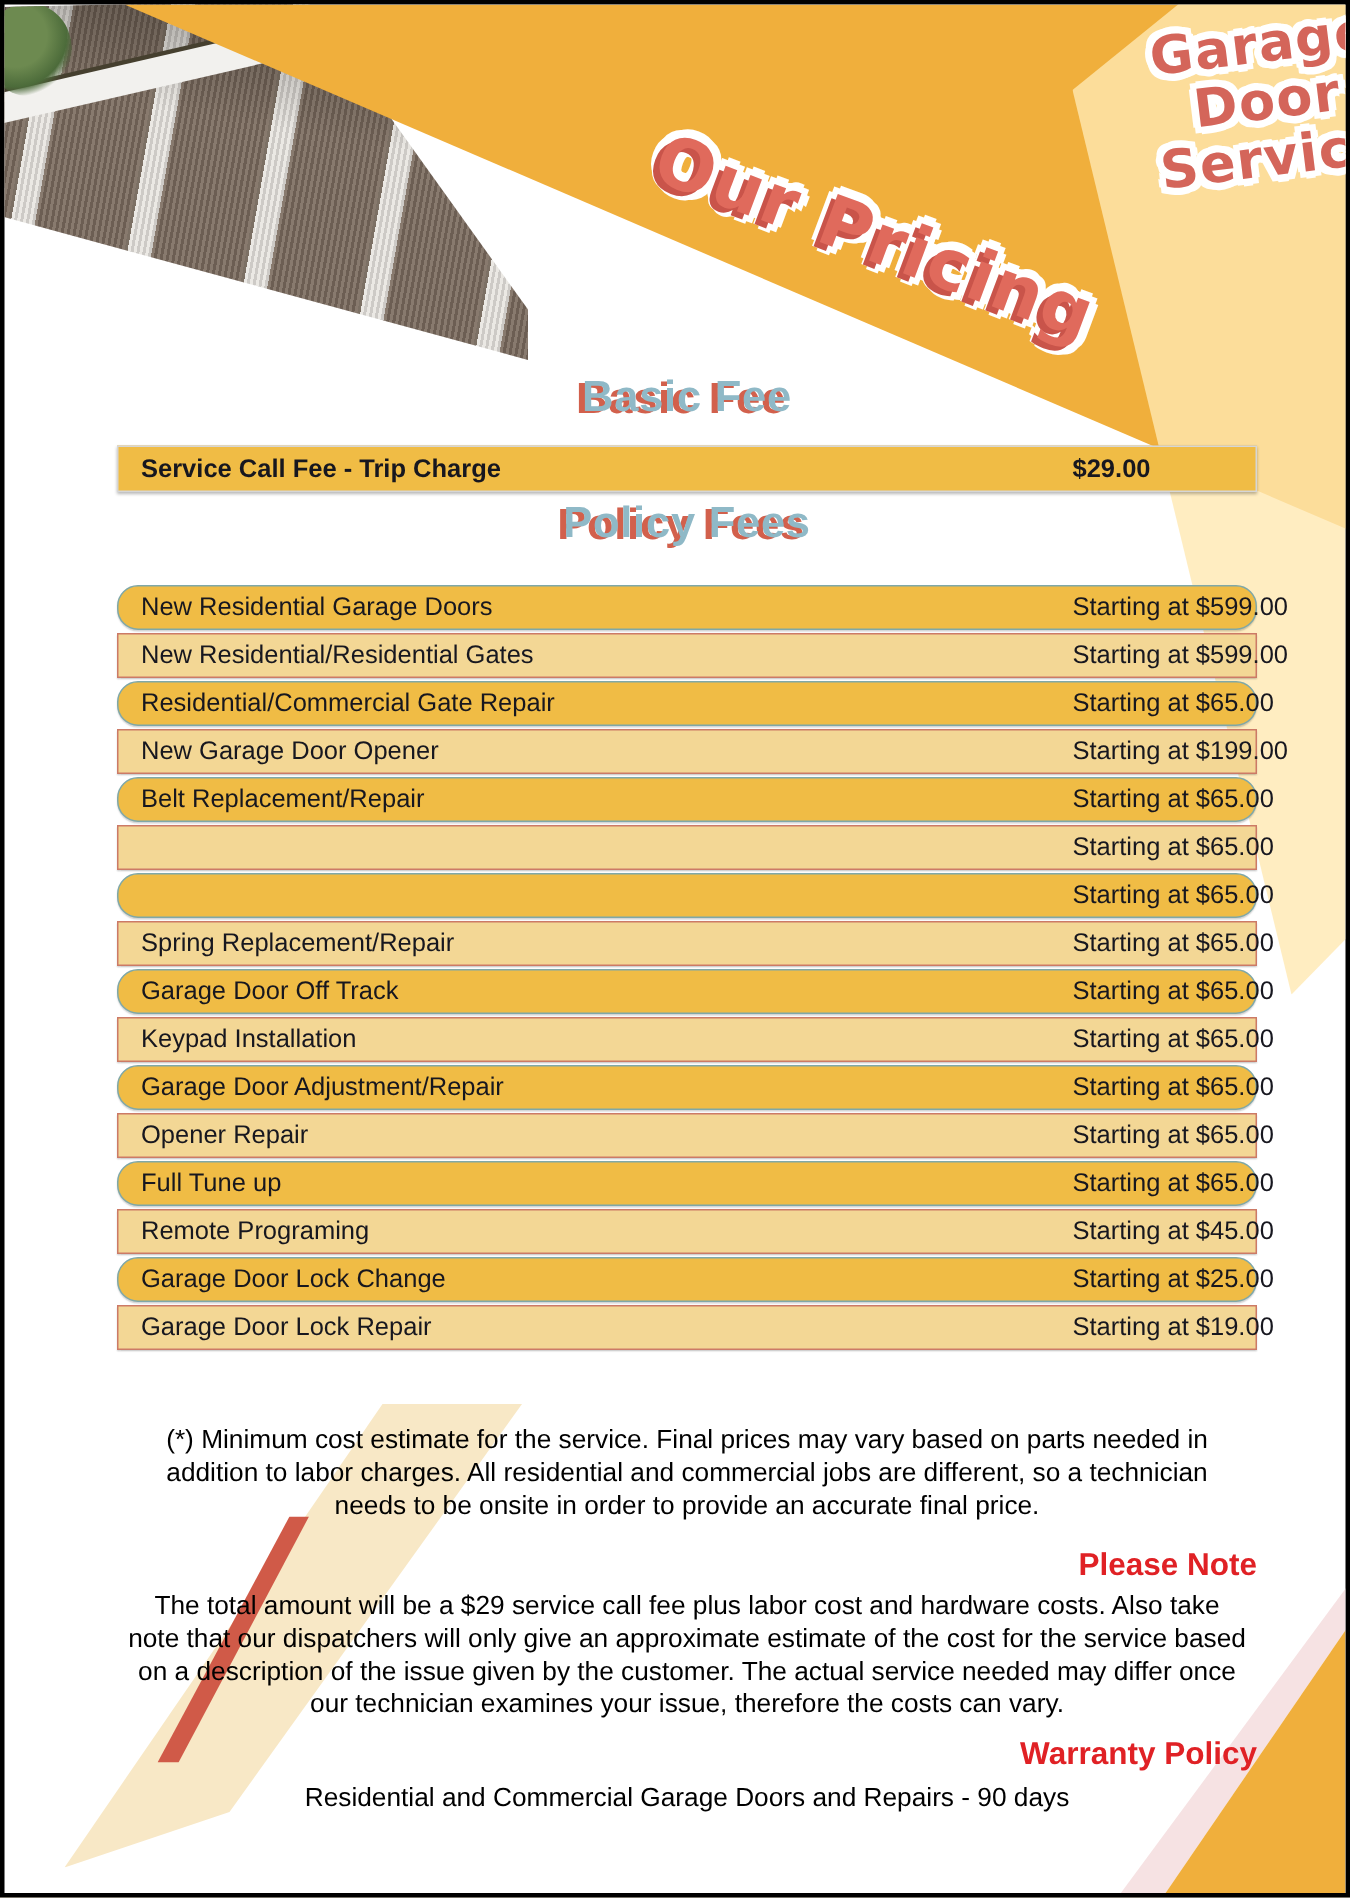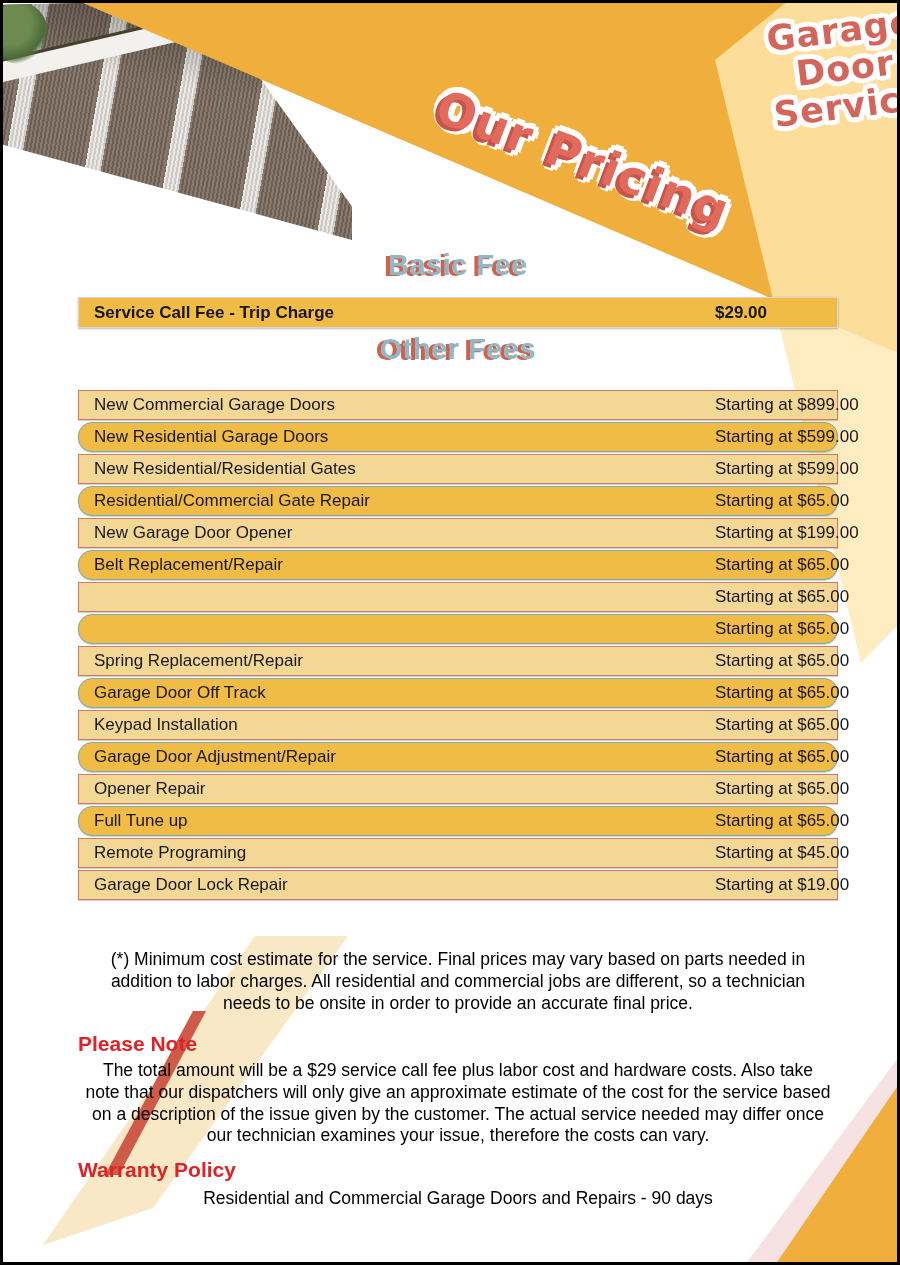--- a/index.html
+++ b/index.html
@@ -87,21 +87,21 @@
   .basic-row .fee-label, .basic-row .fee-price { height:29px; line-height:29px; }
   .fee-table { position:absolute; top:387px; width:100%; }
 
   .note-para {
     position:absolute; width:746px; left:7px; text-align:center;
     font-size:17.5px; line-height:21.8px; color:#000;
   }
   .p-disclaimer { top:946px; }
   .p-note-body  { top:1057px; }
   .note-title {
-    position:absolute; width:100%; text-align:left;
+    position:absolute; width:100%; text-align:right;
     font-weight:bold; font-size:21px; color:#E02125;
   }
   .t-please   { top:1029px; }
   .t-warranty { top:1155px; }
   .p-warranty-body { top:1185px; font-size:17.5px; }
 </style>
 </head>
 <body>
 
 <div class="page">
@@ -129,28 +129,24 @@
 
   <div class="content">
 
     <div class="section-title t-basic">Basic Fee</div>
 
     <div class="fee-row basic-row">
       <span class="fee-label">Service Call Fee - Trip Charge</span>
       <span class="fee-price">$29.00</span>
     </div>
 
-    <div class="section-title t-other">Other Fees</div>
+    <div class="section-title t-other">Policy Fees</div>
 
     <div class="fee-table">
 
-        <div class="fee-row">
-          <span class="fee-label">New Commercial Garage Doors</span>
-          <span class="fee-price">Starting at $899.00</span>
-        </div>
 
         <div class="fee-row alt">
           <span class="fee-label">New Residential Garage Doors</span>
           <span class="fee-price">Starting at $599.00</span>
         </div>
 
         <div class="fee-row">
           <span class="fee-label">New Residential/Residential Gates</span>
           <span class="fee-price">Starting at $599.00</span>
         </div>
@@ -206,20 +202,24 @@
         <div class="fee-row alt">
           <span class="fee-label">Full Tune up</span>
           <span class="fee-price">Starting at $65.00</span>
         </div>
 
         <div class="fee-row">
           <span class="fee-label">Remote Programing</span>
           <span class="fee-price">Starting at $45.00</span>
         </div>
 
+        <div class="fee-row alt">
+          <span class="fee-label">Garage Door Lock Change</span>
+          <span class="fee-price">Starting at $25.00</span>
+        </div>
 
         <div class="fee-row">
           <span class="fee-label">Garage Door Lock Repair</span>
           <span class="fee-price">Starting at $19.00</span>
         </div>
       </div>
 
     <div class="note-para p-disclaimer">(*) Minimum cost estimate for the service. Final prices may vary based on parts needed in addition to labor charges. All residential and commercial jobs are different, so a technician needs to be onsite in order to provide an accurate final price.</div>
 
     <div class="note-title t-please">Please Note</div>

